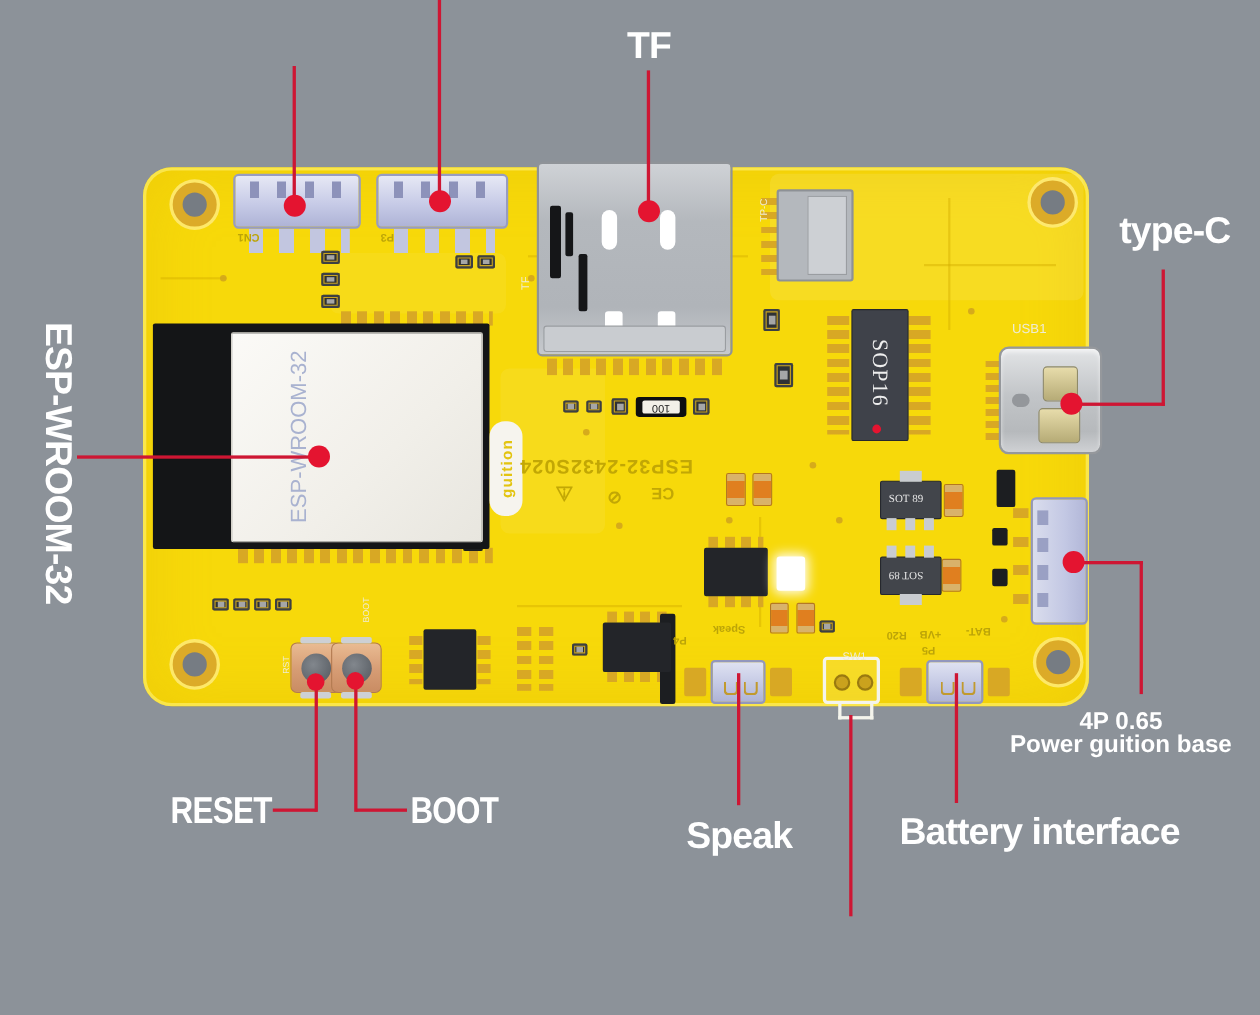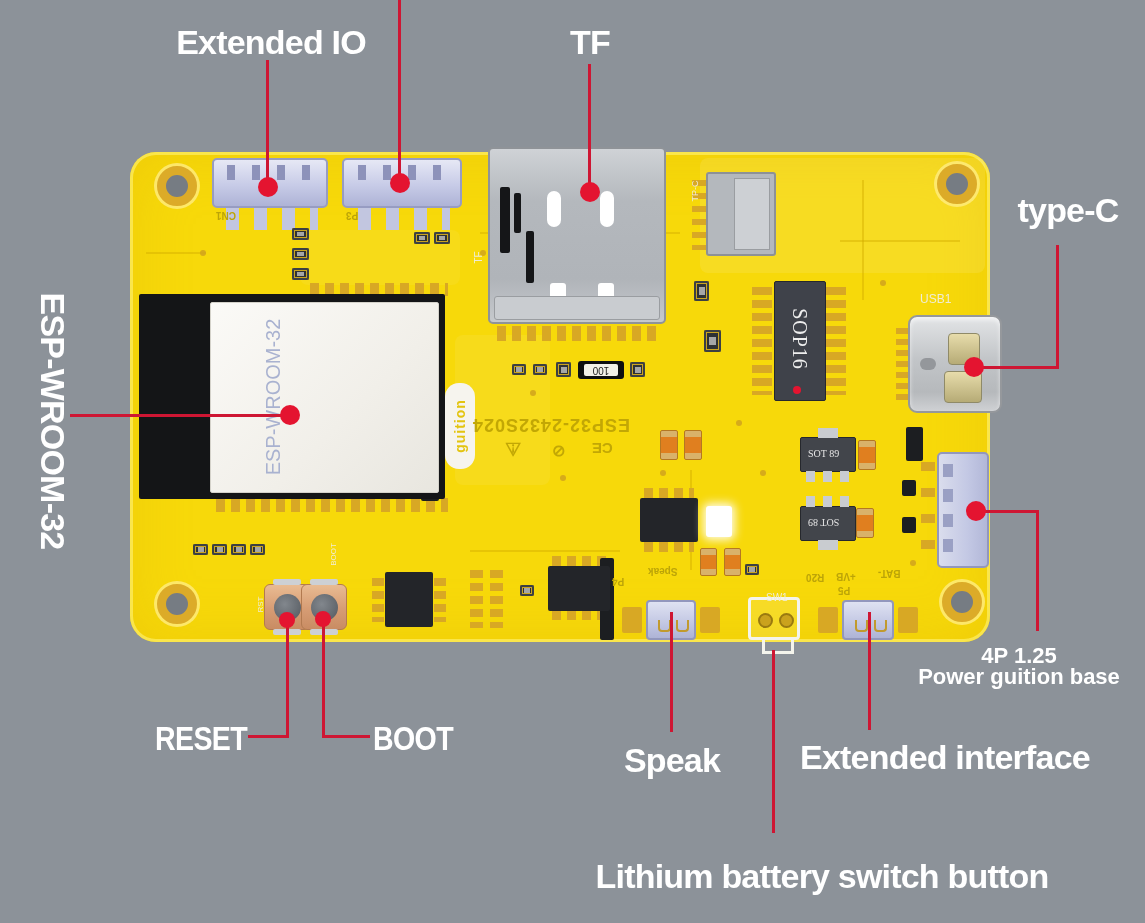--- a/index.html
+++ b/index.html
@@ -354,27 +354,25 @@
   <div class="rl" style="left:322px;top:618px;height:120px;"></div>
   <div class="rlh" style="left:324px;top:735px;width:46px;"></div>
   <div class="rdot sm" style="left:315px;top:611px;"></div>
   <div class="rl" style="left:670px;top:612px;height:120px;"></div>
   <div class="rl" style="left:868px;top:612px;height:118px;"></div>
   <div class="rl" style="left:772px;top:650px;height:183px;"></div>
   <div class="rlh" style="left:976px;top:510px;width:63px;"></div>
   <div class="rl" style="left:1036px;top:510px;height:121px;"></div>
   <div class="rdot" style="left:966px;top:501px;"></div>
 
-  <div class="ann" style="left:271px;top:42px;">Extended IO</div>
   <div class="ann" style="left:590px;top:42px;">TF</div>
   <div class="ann" style="left:1068px;top:210px;">type-C</div>
   <div class="ann rot" style="left:52px;top:421px;">ESP-WROOM-32</div>
   <div class="ann tight" style="left:201px;top:738px;">RESET</div>
   <div class="ann tight" style="left:413px;top:738px;">BOOT</div>
   <div class="ann" style="left:672px;top:760px;">Speak</div>
-  <div class="ann" style="left:945px;top:757px;">Extended interface</div>
-  <div class="ann" style="left:822px;top:876px;">Lithium battery switch button</div>
+  <div class="ann" style="left:945px;top:757px;">Battery interface</div>
   <div class="ann-sm" style="left:1019px;top:645px;">
-    <div>4P 1.25</div>
+    <div>4P 0.65</div>
     <div>Power guition base</div>
   </div>
 
 </div>
 
 </body></html>

